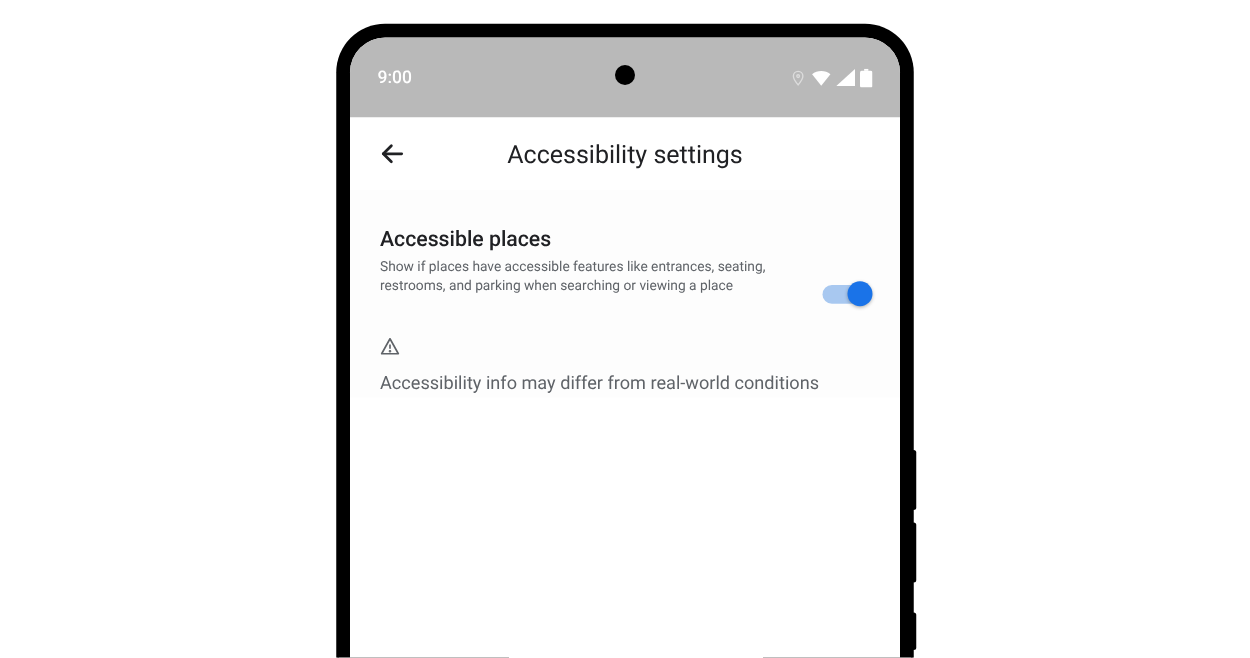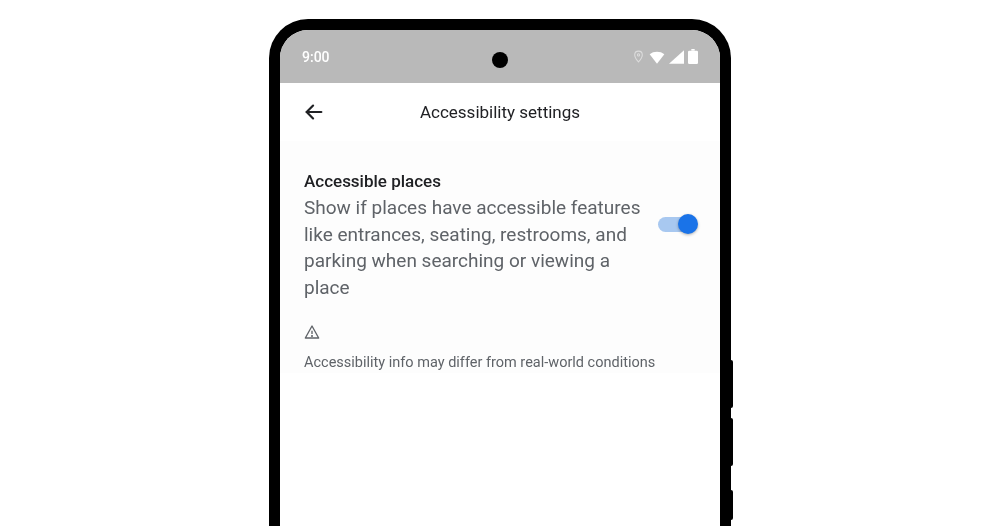--- a/index.html
+++ b/index.html
@@ -46,21 +46,21 @@
       position: absolute;
       right: -3px;
       width: 4px;
       background: #000;
       border-radius: 2px;
     }
     .side-button.b1 { top: 340px; height: 48px; }
     .side-button.b2 { top: 398px; height: 48px; }
     .side-button.b3 { top: 470px; height: 30px; }
     .status-bar {
-      height: 53px;
+      height: 64px;
       background: #b9b9b9;
       display: flex;
       align-items: center;
       justify-content: space-between;
       padding: 0 22px 0 22px;
       color: #ffffff;
       font-size: 14px;
       font-weight: 500;
     }
     .status-left {
@@ -89,21 +89,21 @@
       height: 32px;
       display: flex;
       align-items: center;
       justify-content: center;
       cursor: pointer;
     }
     .page-title {
       position: absolute;
       left: 50%;
       transform: translateX(-50%);
-      font-size: 17px;
+      font-size: 20px;
       font-weight: 400;
       color: #202124;
     }
     .content {
       padding: 30px 24px 0 24px;
       background: #fdfdfd;
     }
     .setting-row {
       display: flex;
       align-items: flex-start;
@@ -112,21 +112,21 @@
     .setting-text {
       flex: 1;
     }
     .setting-title {
       font-size: 17px;
       font-weight: 500;
       color: #202124;
       margin-bottom: 4px;
     }
     .setting-description {
-      font-size: 19px;
+      font-size: 11px;
       color: #5f6368;
       line-height: 1.4;
     }
     .toggle {
       width: 38px;
       height: 22px;
       position: relative;
       cursor: pointer;
       margin-top: 42px;
       flex-shrink: 0;

